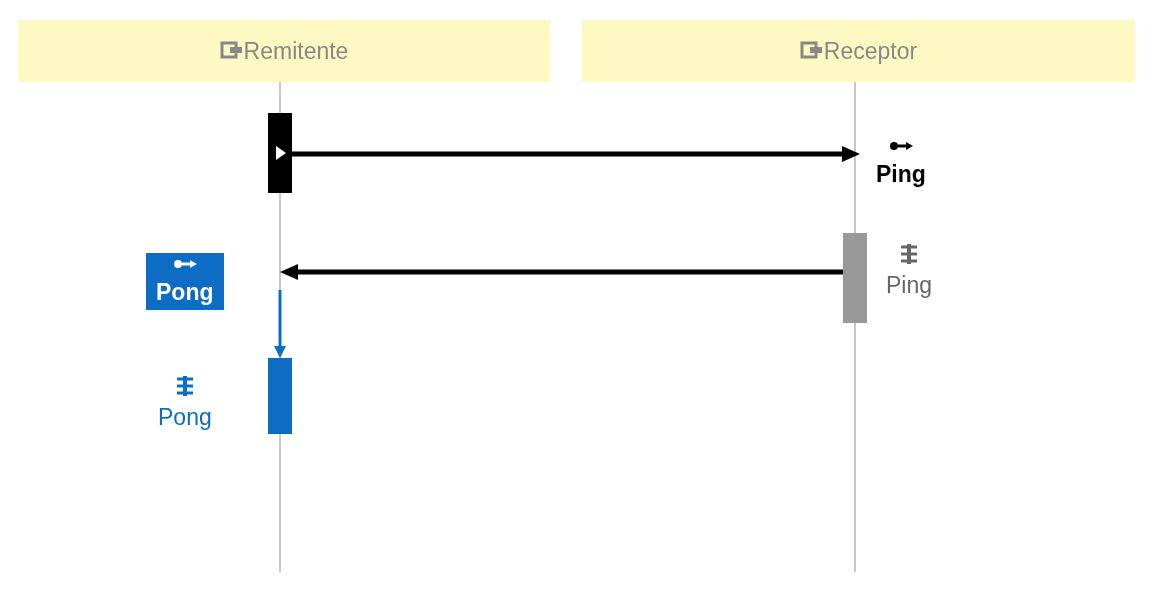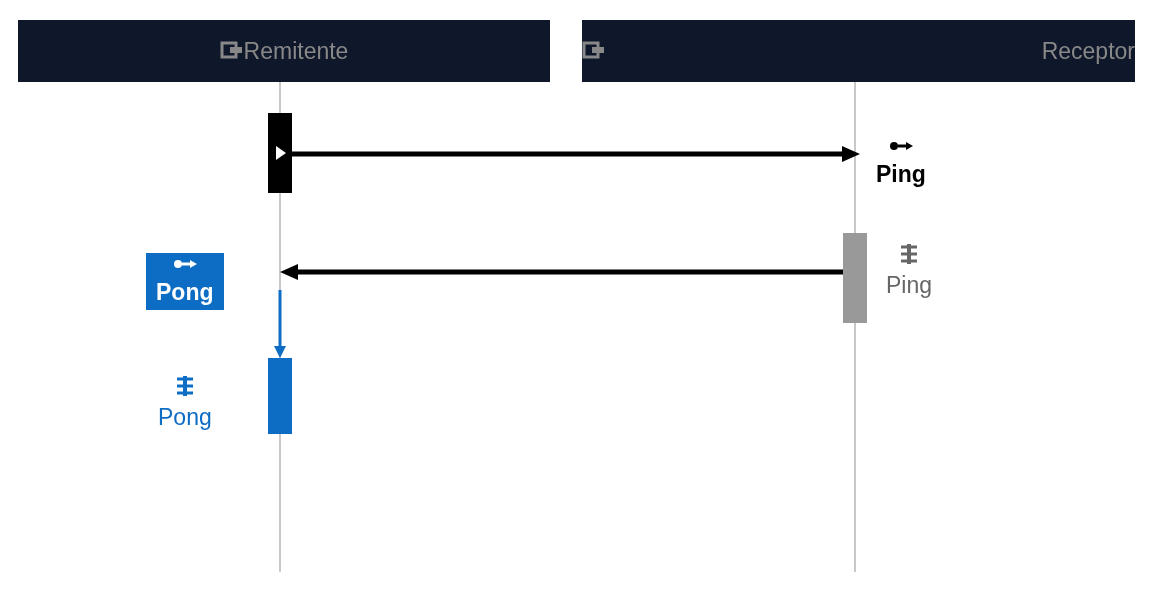--- a/index.html
+++ b/index.html
@@ -10,21 +10,21 @@
     body {
       font-family: "Segoe UI", -apple-system, sans-serif;
       width: 1154px;
       height: 596px;
       position: relative;
       background: #fff;
     }
     .header {
       position: absolute;
       height: 62px;
-      background: #0f172a;
+      background: #fef9c3;
       display: flex;
       align-items: center;
       justify-content: center;
     }
     .header-text {
       font-size: 23px;
       color: #888;
       font-weight: 400;
     }
     .lifeline {
@@ -57,21 +57,21 @@
 <body>
 
 <div class="header" style="left: 18px; top: 20px; width: 532px;">
   <svg width="24" height="20" viewBox="0 0 24 20">
     <rect x="2" y="2" width="14" height="14" fill="none" stroke="#888" stroke-width="3"></rect>
     <rect x="10" y="6" width="12" height="6" fill="#888"></rect>
   </svg>
   <span class="header-text">Remitente</span>
 </div>
 
-<div class="header" style="left: 582px; top: 20px; width: 553px; justify-content: space-between;">
+<div class="header" style="left: 582px; top: 20px; width: 553px;">
   <svg width="24" height="20" viewBox="0 0 24 20">
     <rect x="2" y="2" width="14" height="14" fill="none" stroke="#888" stroke-width="3"></rect>
     <rect x="10" y="6" width="12" height="6" fill="#888"></rect>
   </svg>
   <span class="header-text">Receptor</span>
 </div>
 
 <div class="lifeline" style="left: 279px; top: 82px; height: 490px;"></div>
 <div class="lifeline" style="left: 854px; top: 82px; height: 490px;"></div>
 

